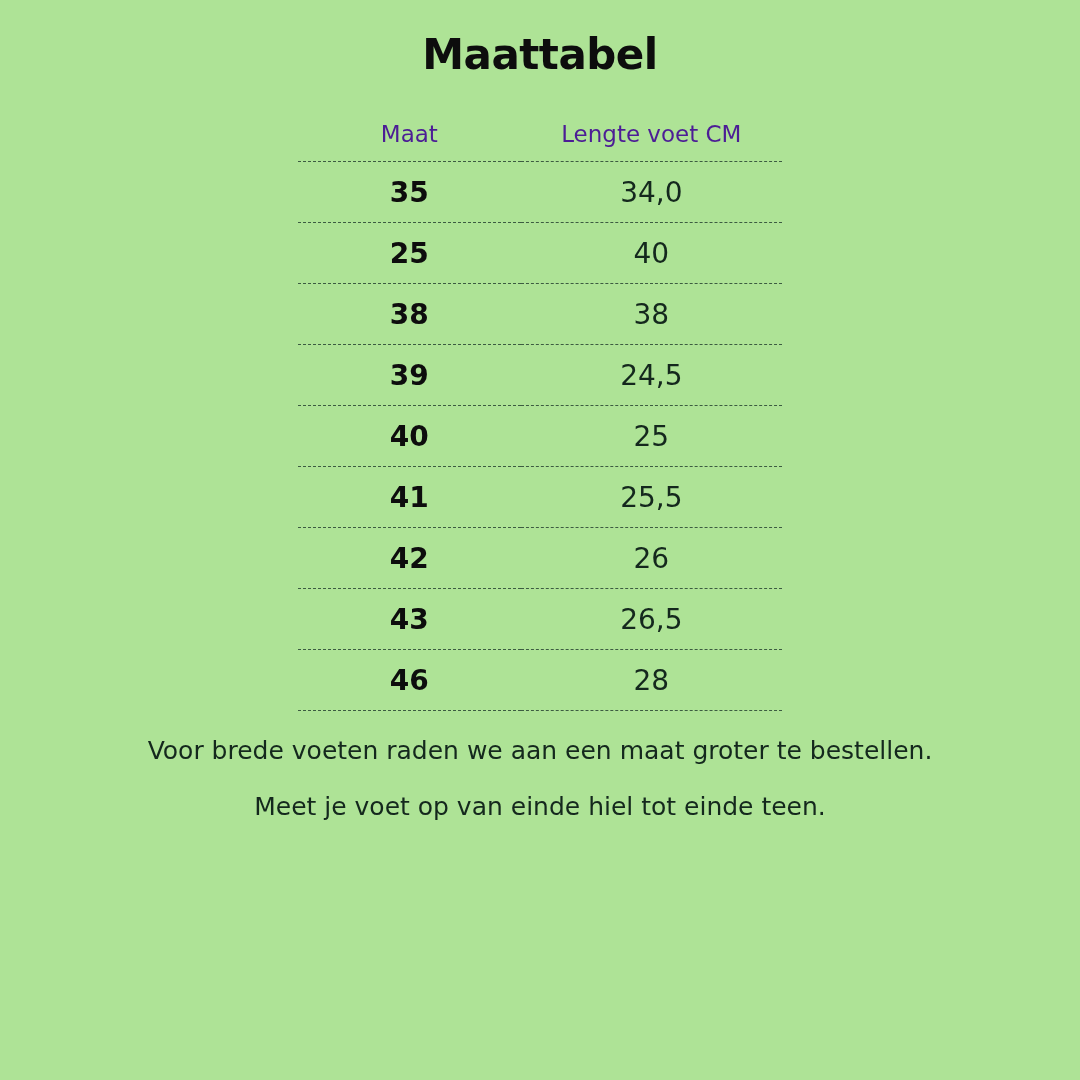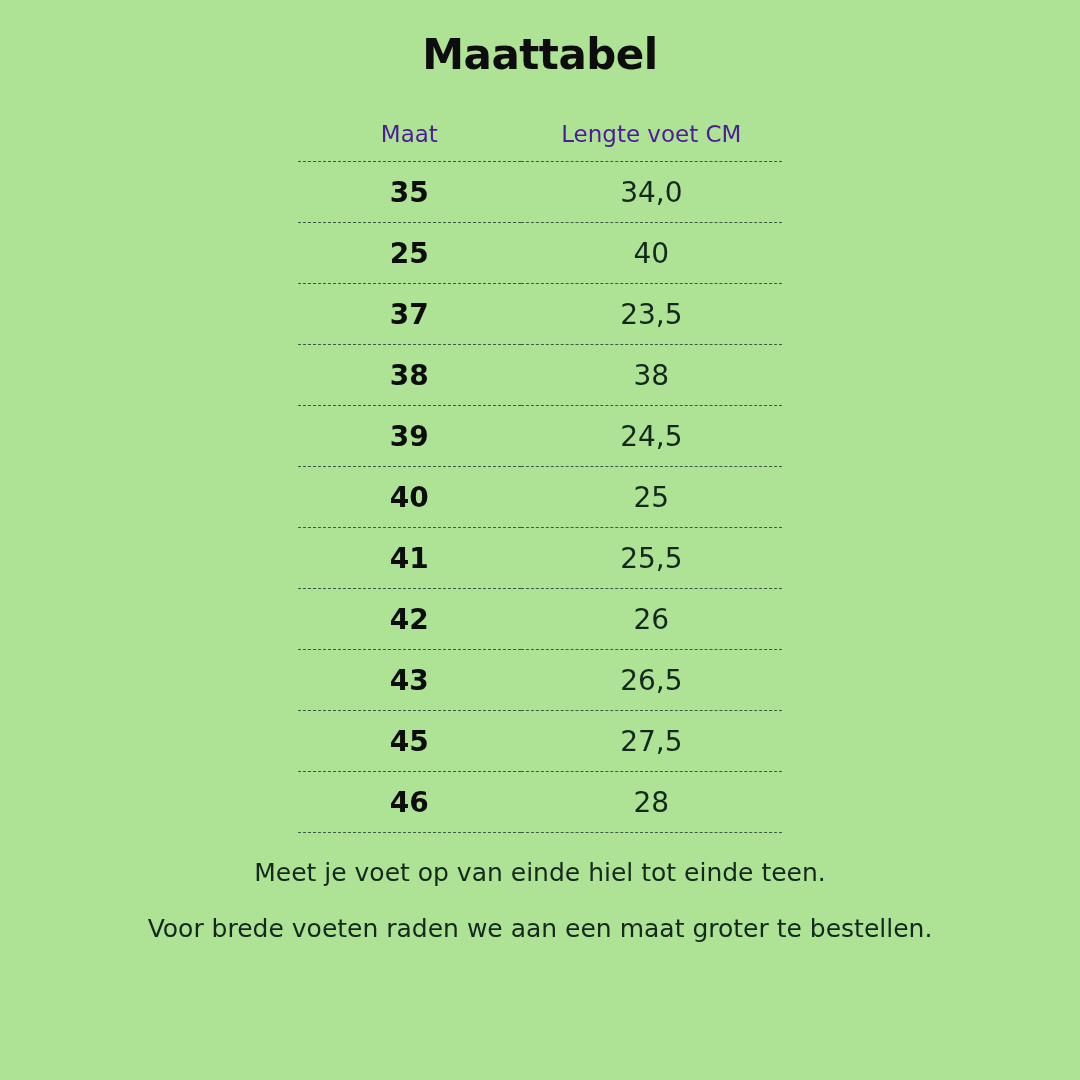--- a/index.html
+++ b/index.html
@@ -103,24 +103,20 @@
       <tbody>
         <tr>
           <td class="maat">35</td>
           <td class="lengte">34,0</td>
         </tr>
         <tr>
           <td class="maat">25</td>
           <td class="lengte">40</td>
         </tr>
         <tr>
-          <td class="maat">37</td>
-          <td class="lengte">23,5</td>
-        </tr>
-        <tr>
           <td class="maat">38</td>
           <td class="lengte">38</td>
         </tr>
         <tr>
           <td class="maat">39</td>
           <td class="lengte">24,5</td>
         </tr>
         <tr>
           <td class="maat">40</td>
           <td class="lengte">25</td>
@@ -131,29 +127,25 @@
         </tr>
         <tr>
           <td class="maat">42</td>
           <td class="lengte">26</td>
         </tr>
         <tr>
           <td class="maat">43</td>
           <td class="lengte">26,5</td>
         </tr>
         <tr>
-          <td class="maat">45</td>
-          <td class="lengte">27,5</td>
-        </tr>
-        <tr>
           <td class="maat">46</td>
           <td class="lengte">28</td>
         </tr>
       </tbody>
     </table>
   </div>
 
   <div class="notes">
+    <p class="note">Voor brede voeten raden we aan een maat groter te bestellen.</p>
     <p class="note">Meet je voet op van einde hiel tot einde teen.</p>
-    <p class="note">Voor brede voeten raden we aan een maat groter te bestellen.</p>
   </div>
 
 </div>
 
 </body></html>

